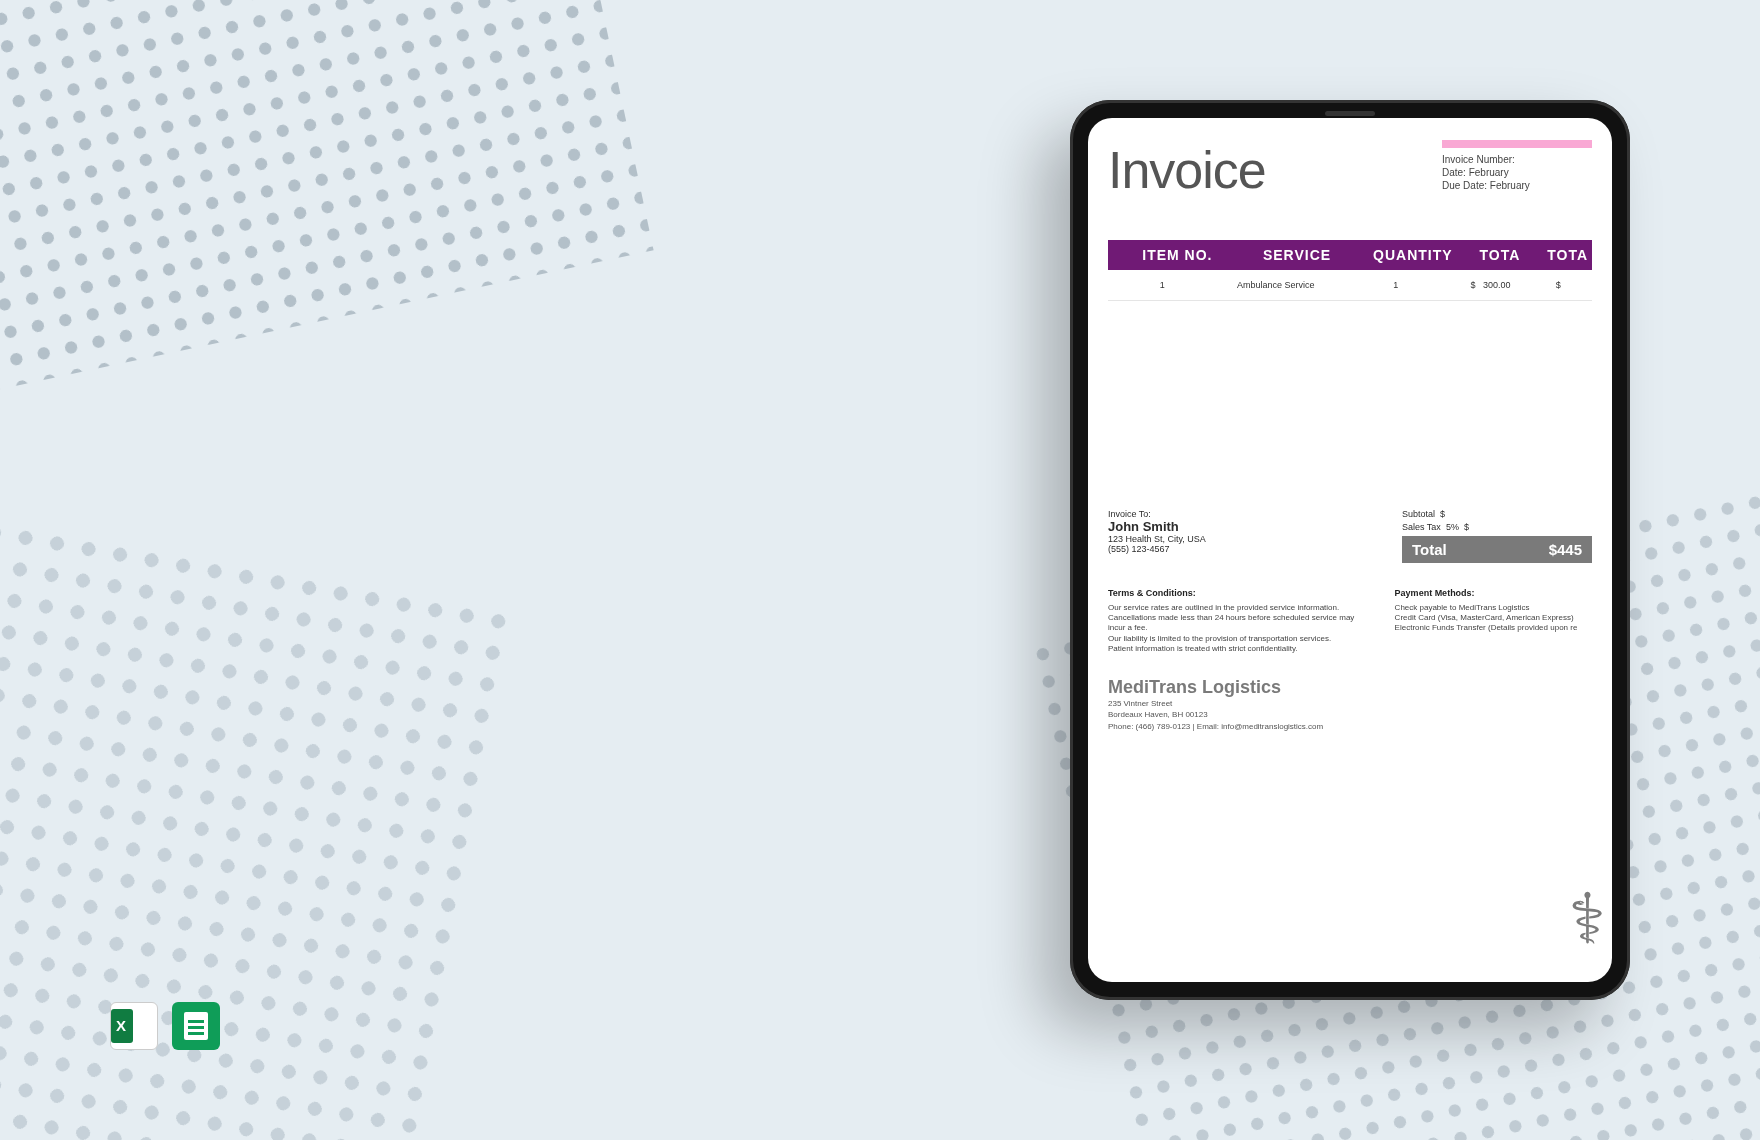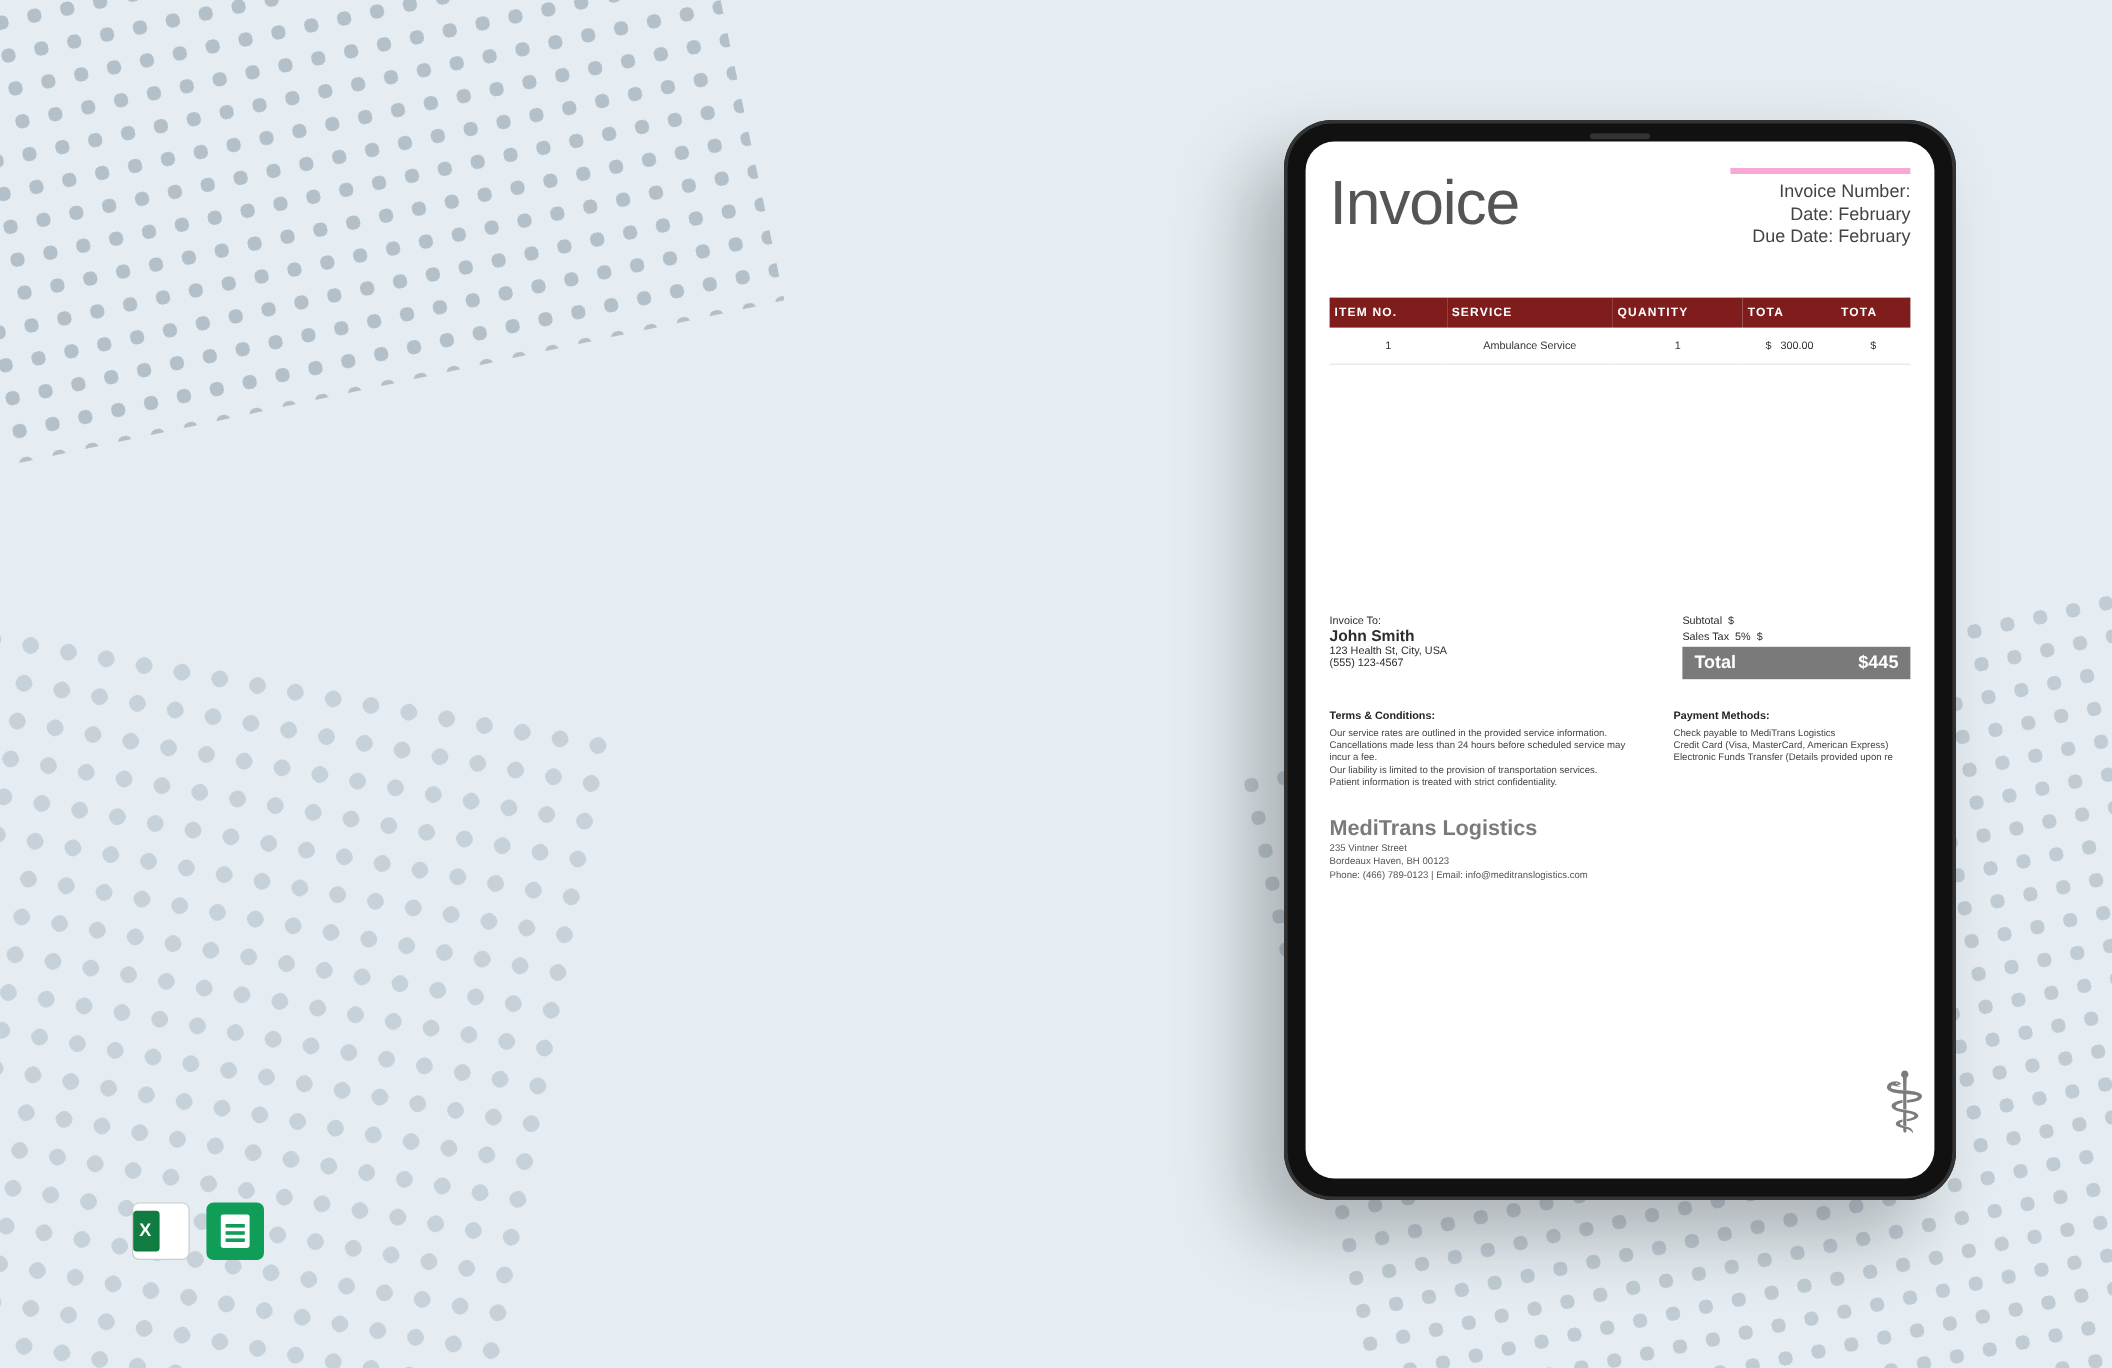--- a/index.html
+++ b/index.html
@@ -59,24 +59,24 @@
     position:relative;
   }
   .tablet:before{ content:""; position:absolute; top:11px; left:50%; margin-left:-25px; width:50px; height:5px; background:#333; border-radius:3px;}
   .screen {
     width:100%; height:100%; background:#fff; border-radius:24px;
     padding:22px 20px 14px 20px; font-family: Arial, sans-serif; color:#2c2c2c;
     overflow:hidden; font-size:10px;
   }
   .inv-top{ display:flex; justify-content:space-between; align-items:flex-start;}
   .inv-title{ font-size:52px; font-weight:300; color:#555; letter-spacing:-1px;}
-  .inv-meta{ text-align:right; font-size:15px; color:#444; border-top:5px solid #f9a8d4; padding-top:6px; min-width:150px;}
+  .inv-meta{ font-size:10px; color:#444; border-top:8px solid #f9a8d4; padding-top:6px; min-width:150px;}
   .inv-meta div{ margin-bottom:2px; }
   .tbl { margin-top:40px; width:100%; border-collapse:collapse; font-size:9px;}
-  .tbl th{ background:#7f1d1d; color:#fff; font-size:10px; letter-spacing:1px; padding:7px 4px; text-align:left; font-weight:bold;}
+  .tbl th{ background:#701a75; color:#fff; font-size:14px; letter-spacing:1px; padding:7px 4px; text-align:right; font-weight:bold;}
   .tbl td{ padding:10px 4px; border-bottom:1px solid #e5e5e5; text-align:center; color:#333;}
   .spacer { height:200px; }
   .bill-row{ display:flex; justify-content:space-between; margin-top:8px; font-size:9px;}
   .bill-to strong{ font-size:13px;}
   .totals{ text-align:left; min-width:190px;}
   .totals div{ margin-bottom:3px;}
   .total-bar{ background:#7a7a7a; color:#fff; font-weight:bold; font-size:15px; padding:5px 10px; display:flex; justify-content:space-between; margin-top:4px;}
   .terms-row{ display:flex; justify-content:space-between; margin-top:22px; gap:30px; font-size:8px; line-height:1.3; color:#444;}
   .terms-row strong{ font-size:9px; color:#222; display:block; margin-bottom:3px;}
   .company{ margin-top:22px; }

